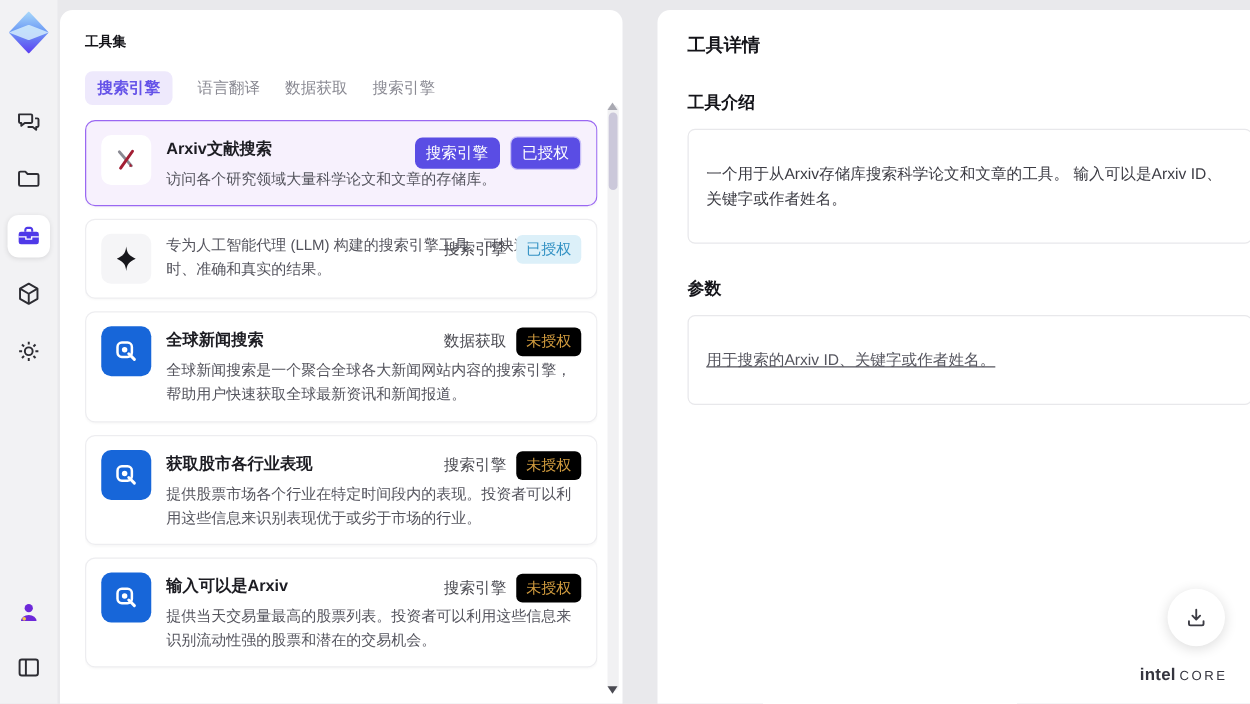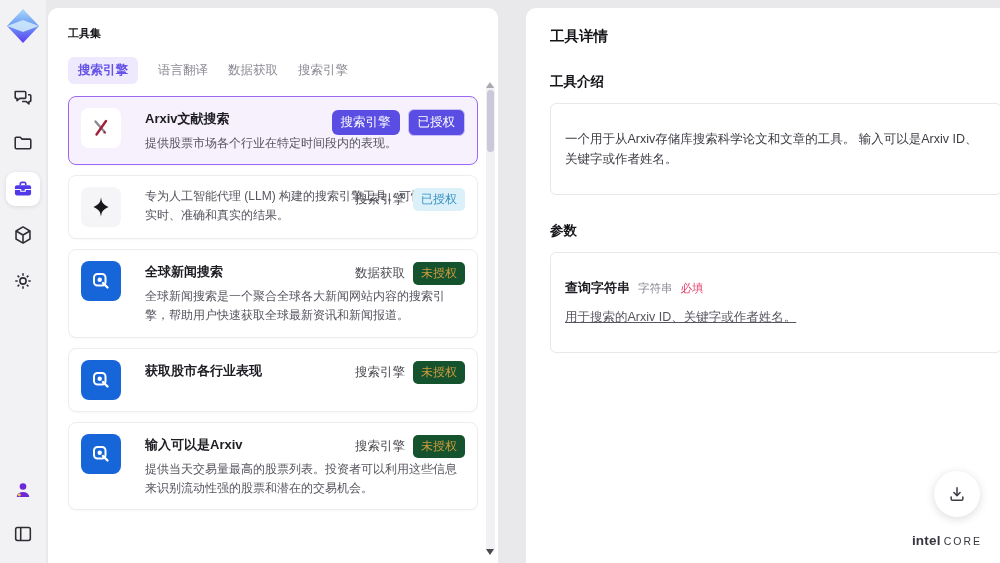--- a/index.html
+++ b/index.html
@@ -24,36 +24,36 @@
   .nav-bottom { position:absolute; left:0; bottom:12px; width:46px; display:flex; flex-direction:column; align-items:center; gap:10px; }
   .nav svg, .nav-bottom svg { display:block; }
 
   
   .panel-left { position:absolute; left:48px; top:8px; width:450px; height:555px; background:#fff; border-radius:10px 10px 0 0; overflow:hidden; }
   .pl-title { margin:18px 0 0 20px; font-size:11px; font-weight:700; color:#141419; }
   .tabs { display:flex; align-items:center; gap:20px; margin:16px 0 0 20px; font-size:12.5px; }
   .tab { color:#8a8a93; cursor:pointer; padding:5px 0; white-space:nowrap; }
   .tab.active { background:#eee9fc; color:#6553e8; font-weight:600; padding:5px 10px; border-radius:6px; }
   .tool-list { position:absolute; left:20px; right:20px; top:88px; bottom:0; display:flex; flex-direction:column; gap:10px; overflow:hidden; }
-  .tool-card { position:relative; flex:none; display:flex; gap:24px; padding:11px 12px; background:#fff; border:1px solid #ededf0; border-radius:8px; box-shadow:0 1px 2px rgba(0,0,0,.03); cursor:pointer; }
+  .tool-card { position:relative; flex:none; display:flex; gap:12px; padding:11px 12px; background:#fff; border:1px solid #ededf0; border-radius:8px; box-shadow:0 1px 2px rgba(0,0,0,.03); cursor:pointer; }
   .tool-card.selected { background:#f7f1fd; border:1.5px solid #9a68f2; }
   .tool-icon { width:40px; height:40px; border-radius:8px; flex:none; display:flex; align-items:center; justify-content:center; }
   .icon-bg-white { background:#ffffff; }
   .icon-bg-light { background:#f5f5f7; }
   .icon-bg-blue  { background:#1766d9; }
   .tool-main { flex:1; min-width:0; }
   .tool-title { font-size:13px; font-weight:700; color:#1c1c22; margin:2px 140px 6px 0; white-space:nowrap; }
   .tool-desc { font-size:12px; color:#55555e; line-height:1.6; }
   .badges { position:absolute; top:12px; right:12px; display:flex; gap:8px; align-items:center; }
   .cat-text { font-size:12.5px; color:#4b4b52; }
   .badge { font-size:12px; padding:3px 8px; border-radius:5px; white-space:nowrap; }
   .badge-solid { background:#5a4de4; color:#fff; font-size:12.5px; padding:4px 9px; border-radius:6px; }
   .badge-solid.status-solid { border:1px solid #c9c0f8; }
   .badge-auth { background:#dcf0f9; color:#3492c4; }
-  .badge-unauth { background:#14532d; color:#cf9a3e; }
+  .badge-unauth { background:#000000; color:#cf9a3e; }
   
   .scrollbar { position:absolute; right:3px; top:76px; bottom:10px; width:9px; background:#f1f1f3; border-radius:4px; }
   .sb-thumb { position:absolute; left:1px; top:6px; width:7px; height:62px; background:#cbc8da; border-radius:4px; }
   .sb-arrow { position:absolute; left:0; width:0; height:0; border-left:4.5px solid transparent; border-right:4.5px solid transparent; }
   .sb-up { top:-2px; border-bottom:6px solid #a9a9b2; }
   .sb-down { bottom:-2px; border-top:6px solid #4a4a52; }
 
   
   .panel-right { position:absolute; left:526px; top:8px; width:500px; height:555px; background:#fff; border-radius:10px 0 0 0; }
   .rp-title { margin:19px 0 0 24px; font-size:14.5px; font-weight:700; color:#141419; }
@@ -140,21 +140,21 @@
       <div class="tool-card selected">
     <div class="tool-icon icon-bg-white">
           <svg width="24" height="24" viewBox="0 0 24 24" fill="none">
     <path d="M6.5 5.5 L16 16.5" stroke="#8a8a93" stroke-width="2.4" stroke-linecap="round"></path>
     <path d="M17 5 L7.5 18.5" stroke="#a31f34" stroke-width="2.4" stroke-linecap="round"></path>
     <path d="M15 14.5 L17 17 L14.5 17.5 Z" fill="#a31f34"></path>
   </svg>
         </div>
     <div class="tool-main">
       <div class="tool-title">Arxiv文献搜索</div>
-      <div class="tool-desc">提供股票市场各个行业在特定时间段内的表现。</div>
+      <div class="tool-desc">访问各个研究领域大量科学论文和文章的存储库。</div>
     </div>
     <div class="badges">
       <span class="cat badge badge-solid">搜索引擎</span>
       <span class="status badge badge-solid status-solid">已授权</span>
     </div>
   </div>
       <div class="tool-card">
     <div class="tool-icon icon-bg-light">
           <svg width="26" height="26" viewBox="0 0 24 24">
     <path d="M12 3 C12.7 8 13.5 9.2 19 12 C13.5 14.8 12.7 16 12 21 C11.3 16 10.5 14.8 5 12 C10.5 9.2 11.3 8 12 3 Z" fill="#17171c"></path>
@@ -188,20 +188,21 @@
       <div class="tool-card">
     <div class="tool-icon icon-bg-blue">
           <svg width="24" height="24" viewBox="0 0 24 24" fill="none">
     <rect x="5" y="5" width="11.5" height="11.5" rx="3.5" stroke="#fff" stroke-width="2"></rect>
     <circle cx="10.7" cy="10.7" r="2.2" fill="#fff"></circle>
     <path d="M14 14 L18.5 18.5" stroke="#fff" stroke-width="2.4" stroke-linecap="round"></path>
   </svg>
         </div>
     <div class="tool-main">
       <div class="tool-title">获取股市各行业表现</div>
+      <div class="tool-desc">提供股票市场各个行业在特定时间段内的表现。投资者可以利用这些信息来识别表现优于或劣于市场的行业。</div>
     </div>
     <div class="badges">
       <span class="cat cat-text">搜索引擎</span>
       <span class="status badge badge-unauth">未授权</span>
     </div>
   </div>
       <div class="tool-card">
     <div class="tool-icon icon-bg-blue">
           <svg width="24" height="24" viewBox="0 0 24 24" fill="none">
     <rect x="5" y="5" width="11.5" height="11.5" rx="3.5" stroke="#fff" stroke-width="2"></rect>
@@ -227,25 +228,20 @@
 </div>
 
 <div class="panel-right">
   <div class="rp-title">工具详情</div>
   <div class="section-heading">工具介绍</div>
   <div class="info-box">
     <span>一个用于从Arxiv存储库搜索科学论文和文章的工具。 输入可以是Arxiv ID、关键字或作者姓名。</span>
   </div>
   <div class="section-heading">参数</div>
   <div class="info-box">
-    <div class="param-head">
-      <span class="param-name">查询字符串</span>
-      <span class="param-type">字符串</span>
-      <span class="param-req">必填</span>
-    </div>
     <div class="param-desc">用于搜索的Arxiv ID、关键字或作者姓名。</div>
   </div>
 </div>
 
 <div class="fab">
   <svg width="20" height="20" viewBox="0 0 24 24" fill="none" stroke="#3c3c44" stroke-width="1.8" stroke-linecap="round" stroke-linejoin="round">
     <path d="M12 4.5 V13.5 M8.3 10.2 L12 14 L15.7 10.2"></path>
     <path d="M5 15.5 v2.5 a1.5 1.5 0 0 0 1.5 1.5 h11 a1.5 1.5 0 0 0 1.5-1.5 v-2.5"></path>
   </svg>
 </div>

